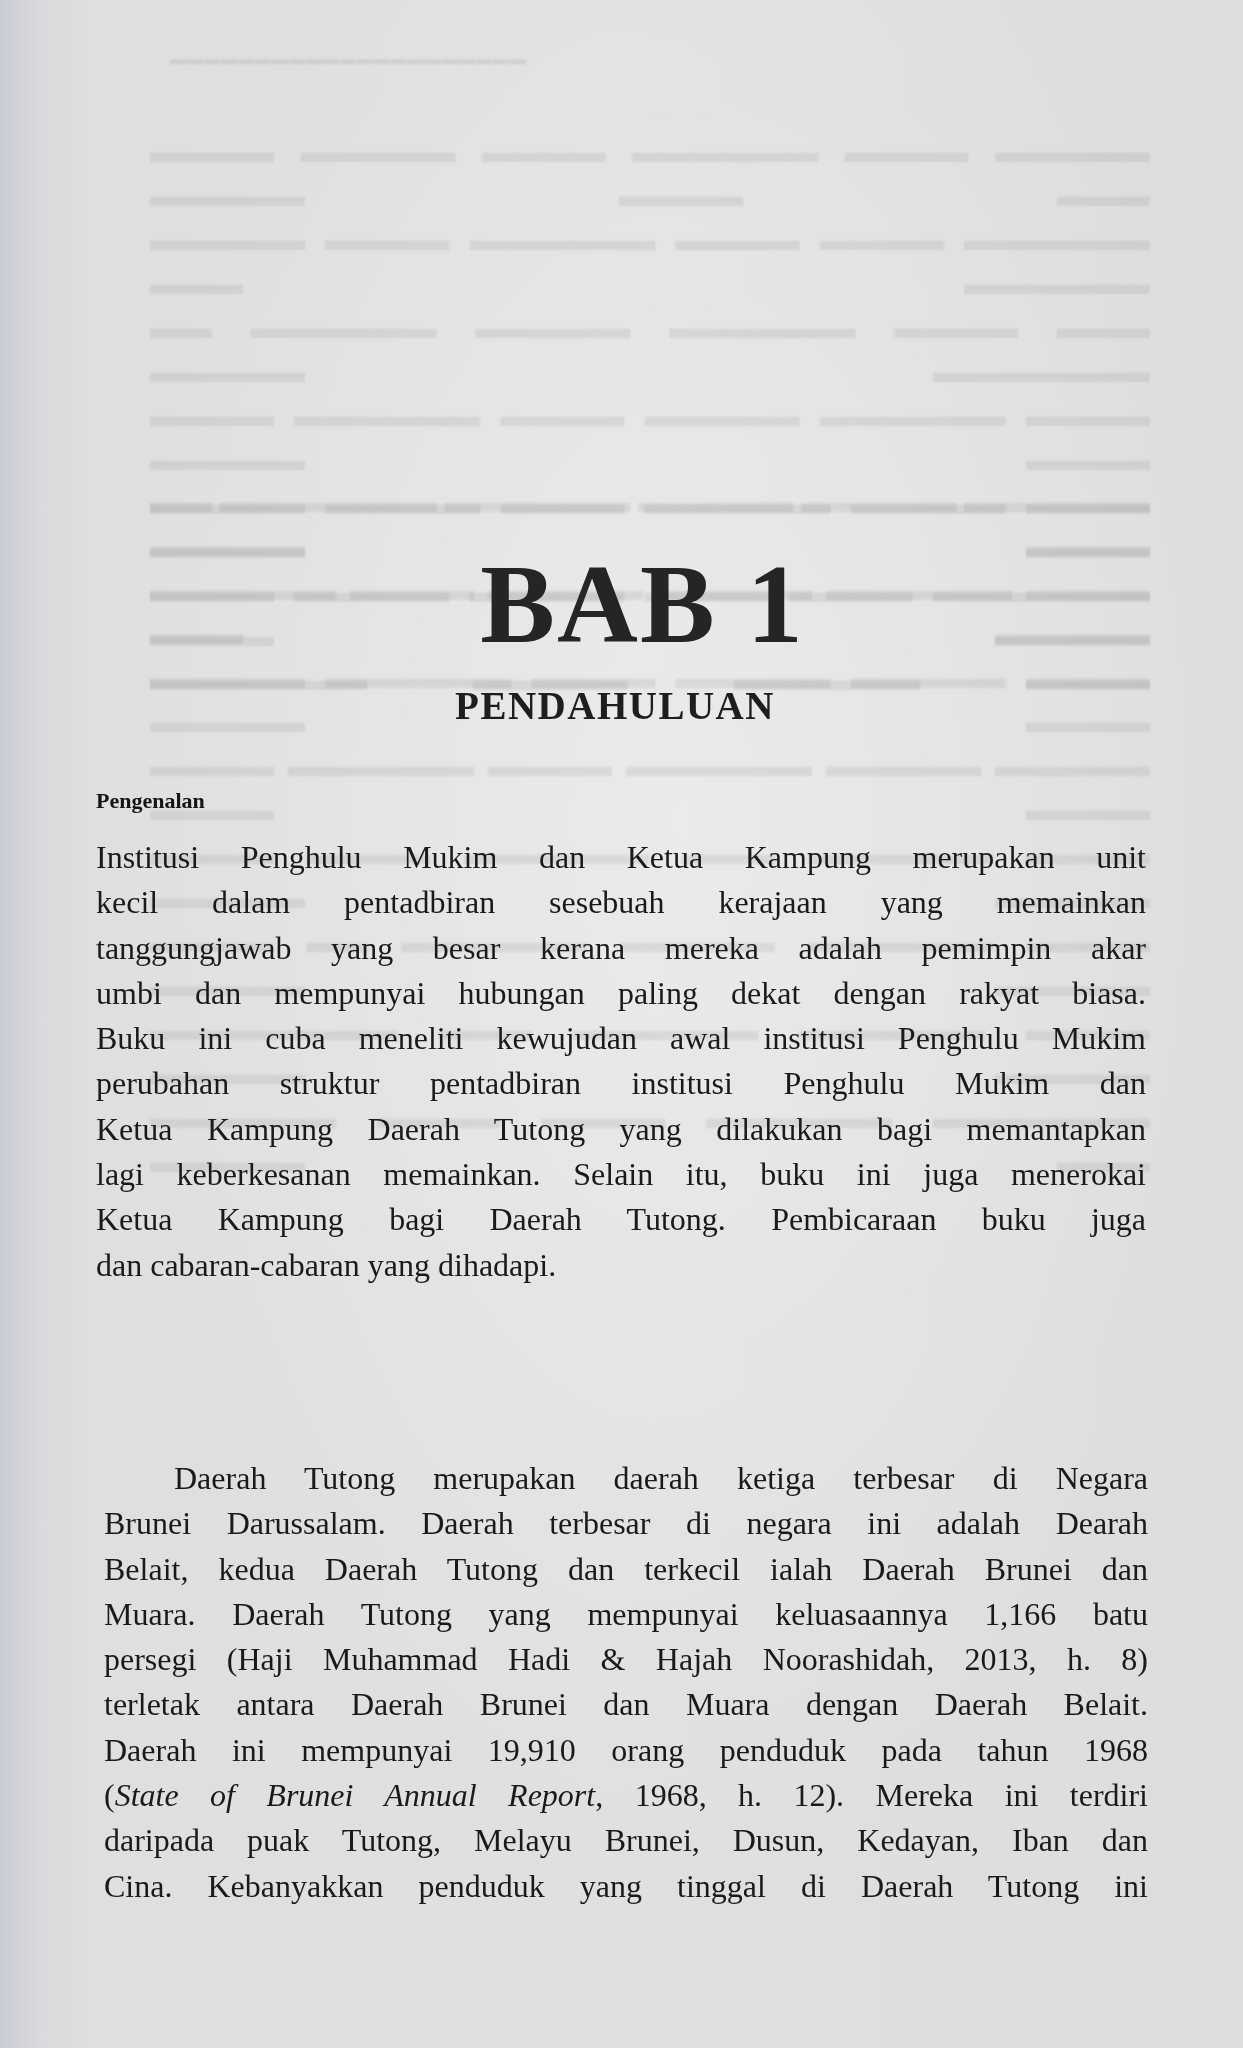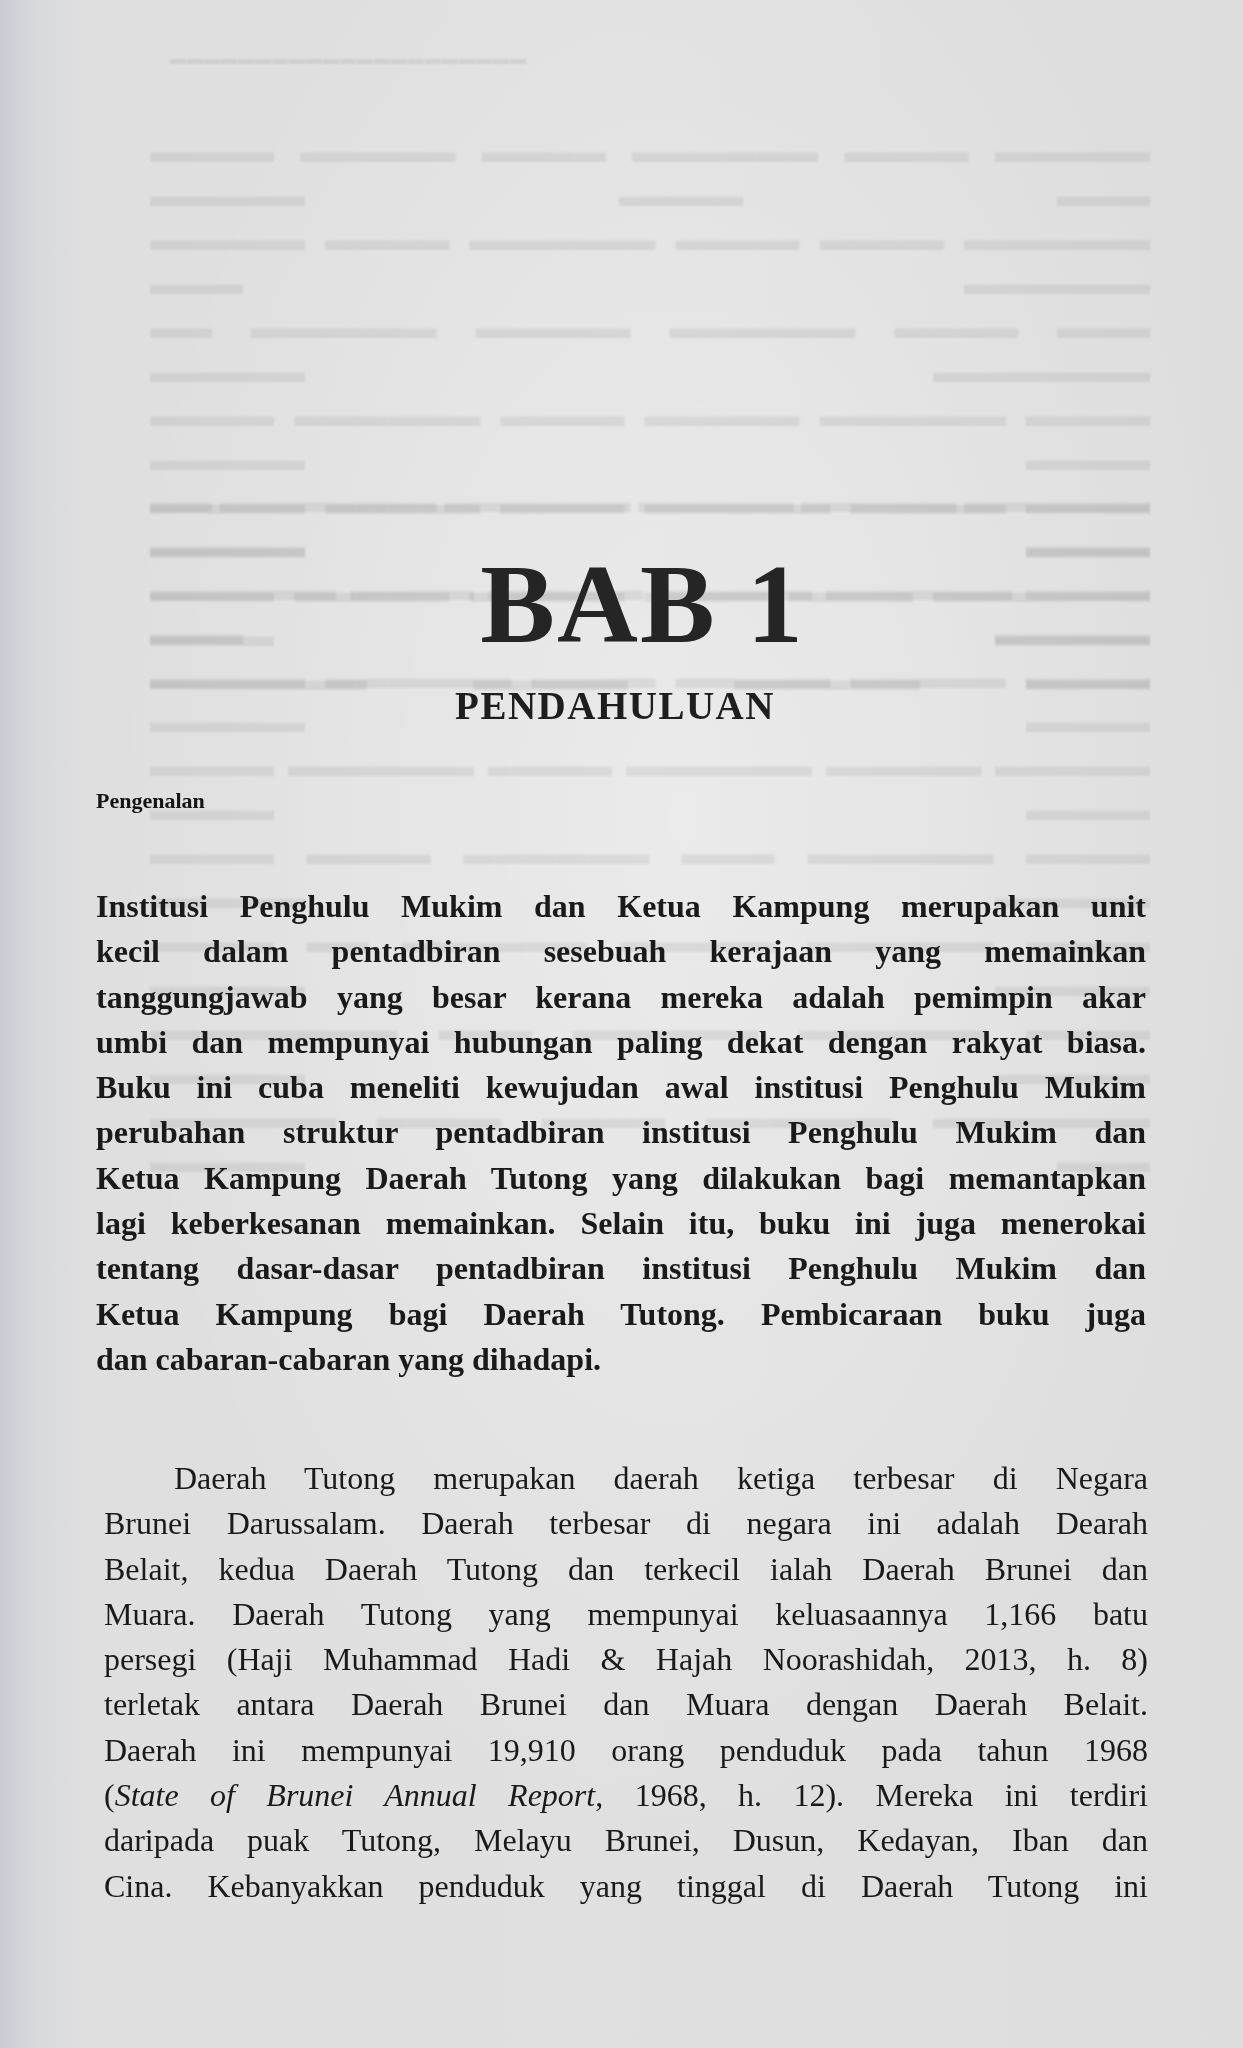--- a/index.html
+++ b/index.html
@@ -102,21 +102,21 @@
     }
     .para .line.last {
       text-align-last: left;
     }
     .para .line.indent {
       padding-left: 70px;
     }
     .para .line .it {
       font-style: italic;
     }
-    #para-1 { top: 884px; font-weight: bold; }
+    #para-1 { top: 835px; }
     #para-2 { top: 1456px; left: 104px; width: 1044px; }
   </style>
 </head>
 <body>
 
 <div class="page">
 
   <div class="bleed-head">▬▬▬▬▬▬▬▬▬▬▬▬▬▬▬▬▬▬▬▬▬</div>
   <div class="bleed" style="top:130px;">
     ▬▬▬▬ ▬▬▬▬▬ ▬▬▬▬ ▬▬▬▬▬▬ ▬▬▬▬ ▬▬▬▬▬ ▬▬▬▬▬ ▬▬▬▬ ▬▬▬<br>
@@ -145,21 +145,20 @@
 
   <div class="para" id="para-1">
     <span class="line">Institusi Penghulu Mukim dan Ketua Kampung merupakan unit</span>
     <span class="line">kecil dalam pentadbiran sesebuah kerajaan yang memainkan</span>
     <span class="line">tanggungjawab yang besar kerana mereka adalah pemimpin akar</span>
     <span class="line">umbi dan mempunyai hubungan paling dekat dengan rakyat biasa.</span>
     <span class="line">Buku ini cuba meneliti kewujudan awal institusi Penghulu Mukim</span>
     <span class="line">perubahan struktur pentadbiran institusi Penghulu Mukim dan</span>
     <span class="line">Ketua Kampung Daerah Tutong yang dilakukan bagi memantapkan</span>
     <span class="line">lagi keberkesanan memainkan. Selain itu, buku ini  juga menerokai</span>
-    <span class="line">tentang dasar-dasar pentadbiran institusi Penghulu Mukim dan</span>
     <span class="line">Ketua Kampung bagi Daerah Tutong. Pembicaraan buku juga</span>
     <span class="line last">dan cabaran-cabaran yang dihadapi.</span>
   </div>
 
   <div class="para" id="para-2">
     <span class="line indent">Daerah Tutong merupakan daerah ketiga terbesar di Negara</span>
     <span class="line">Brunei Darussalam. Daerah terbesar di negara ini adalah Dearah</span>
     <span class="line">Belait, kedua Daerah Tutong dan terkecil ialah Daerah Brunei dan</span>
     <span class="line">Muara. Daerah Tutong yang mempunyai keluasaannya 1,166 batu</span>
     <span class="line">persegi (Haji Muhammad Hadi &amp; Hajah Noorashidah, 2013, h. 8)</span>

